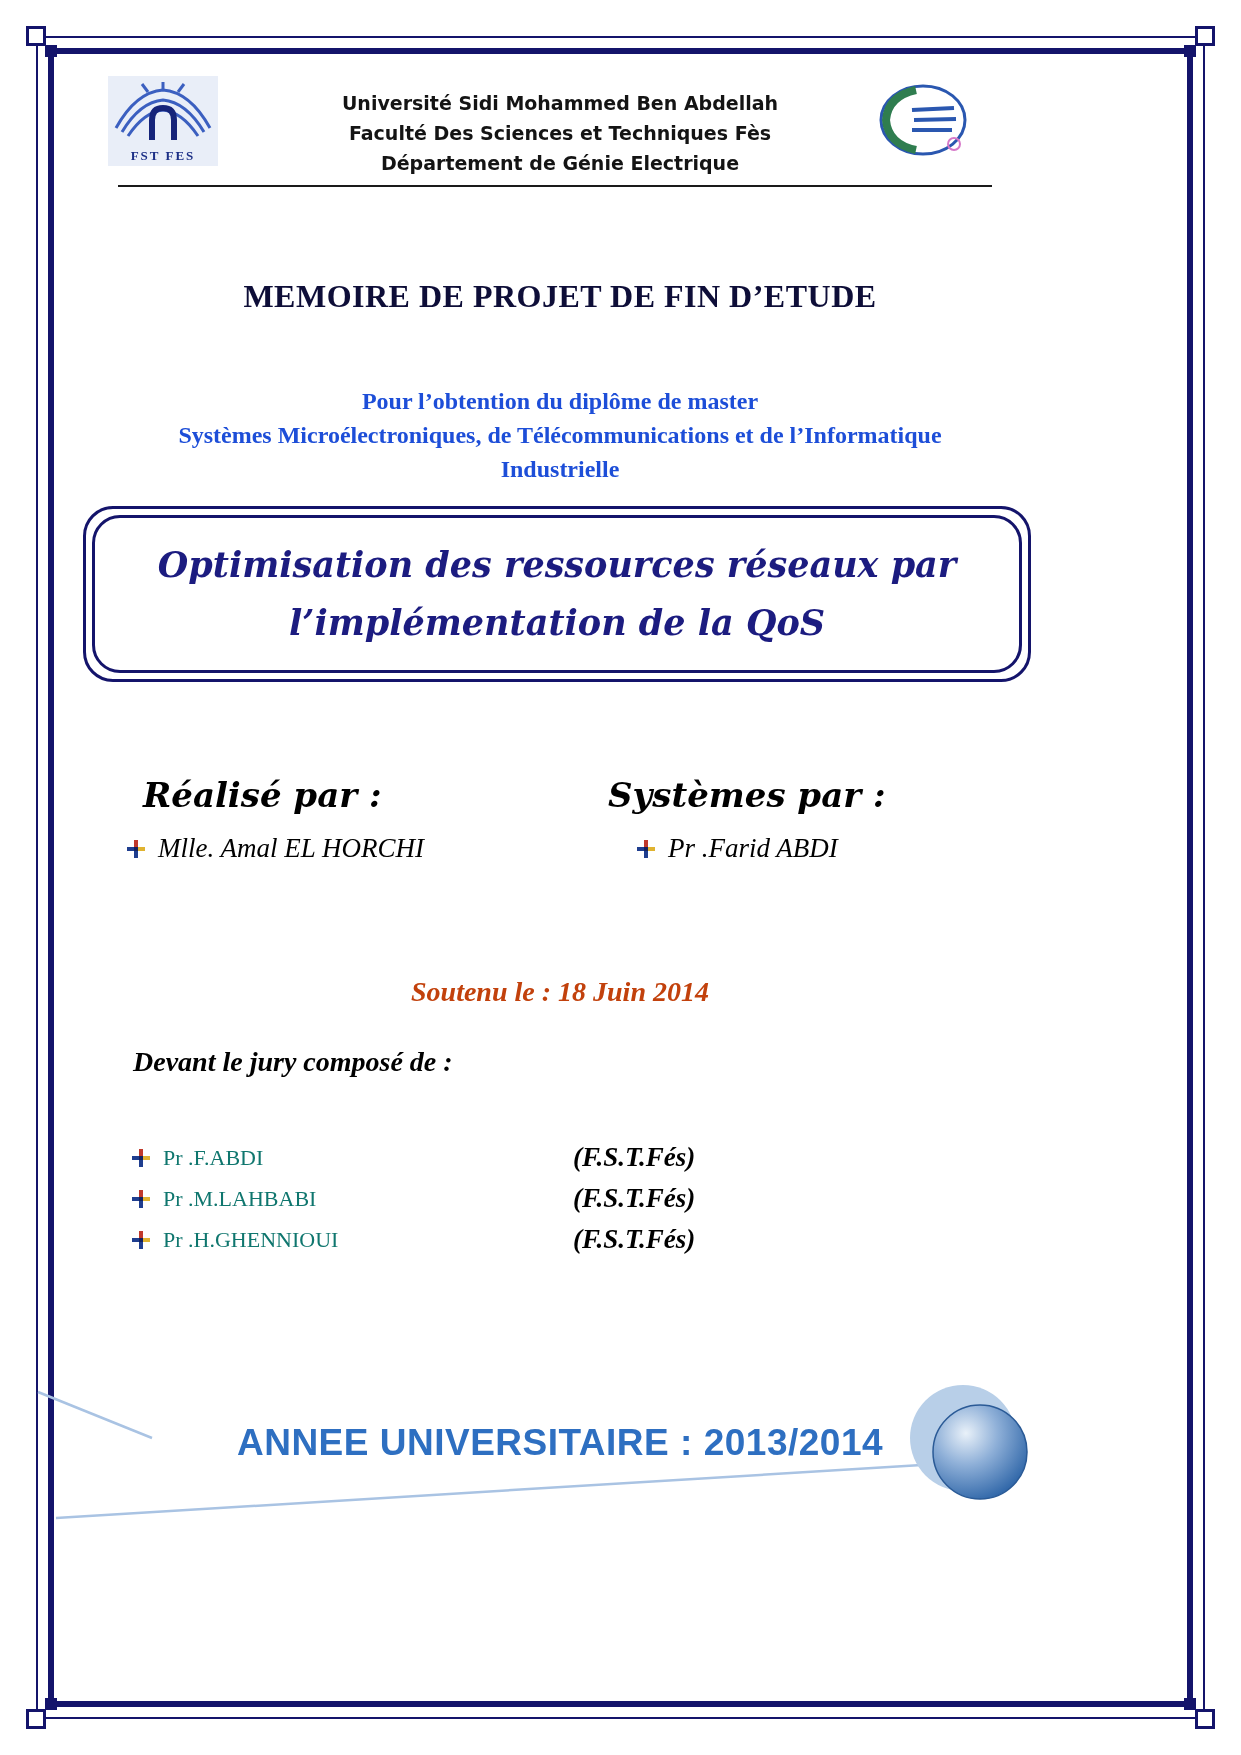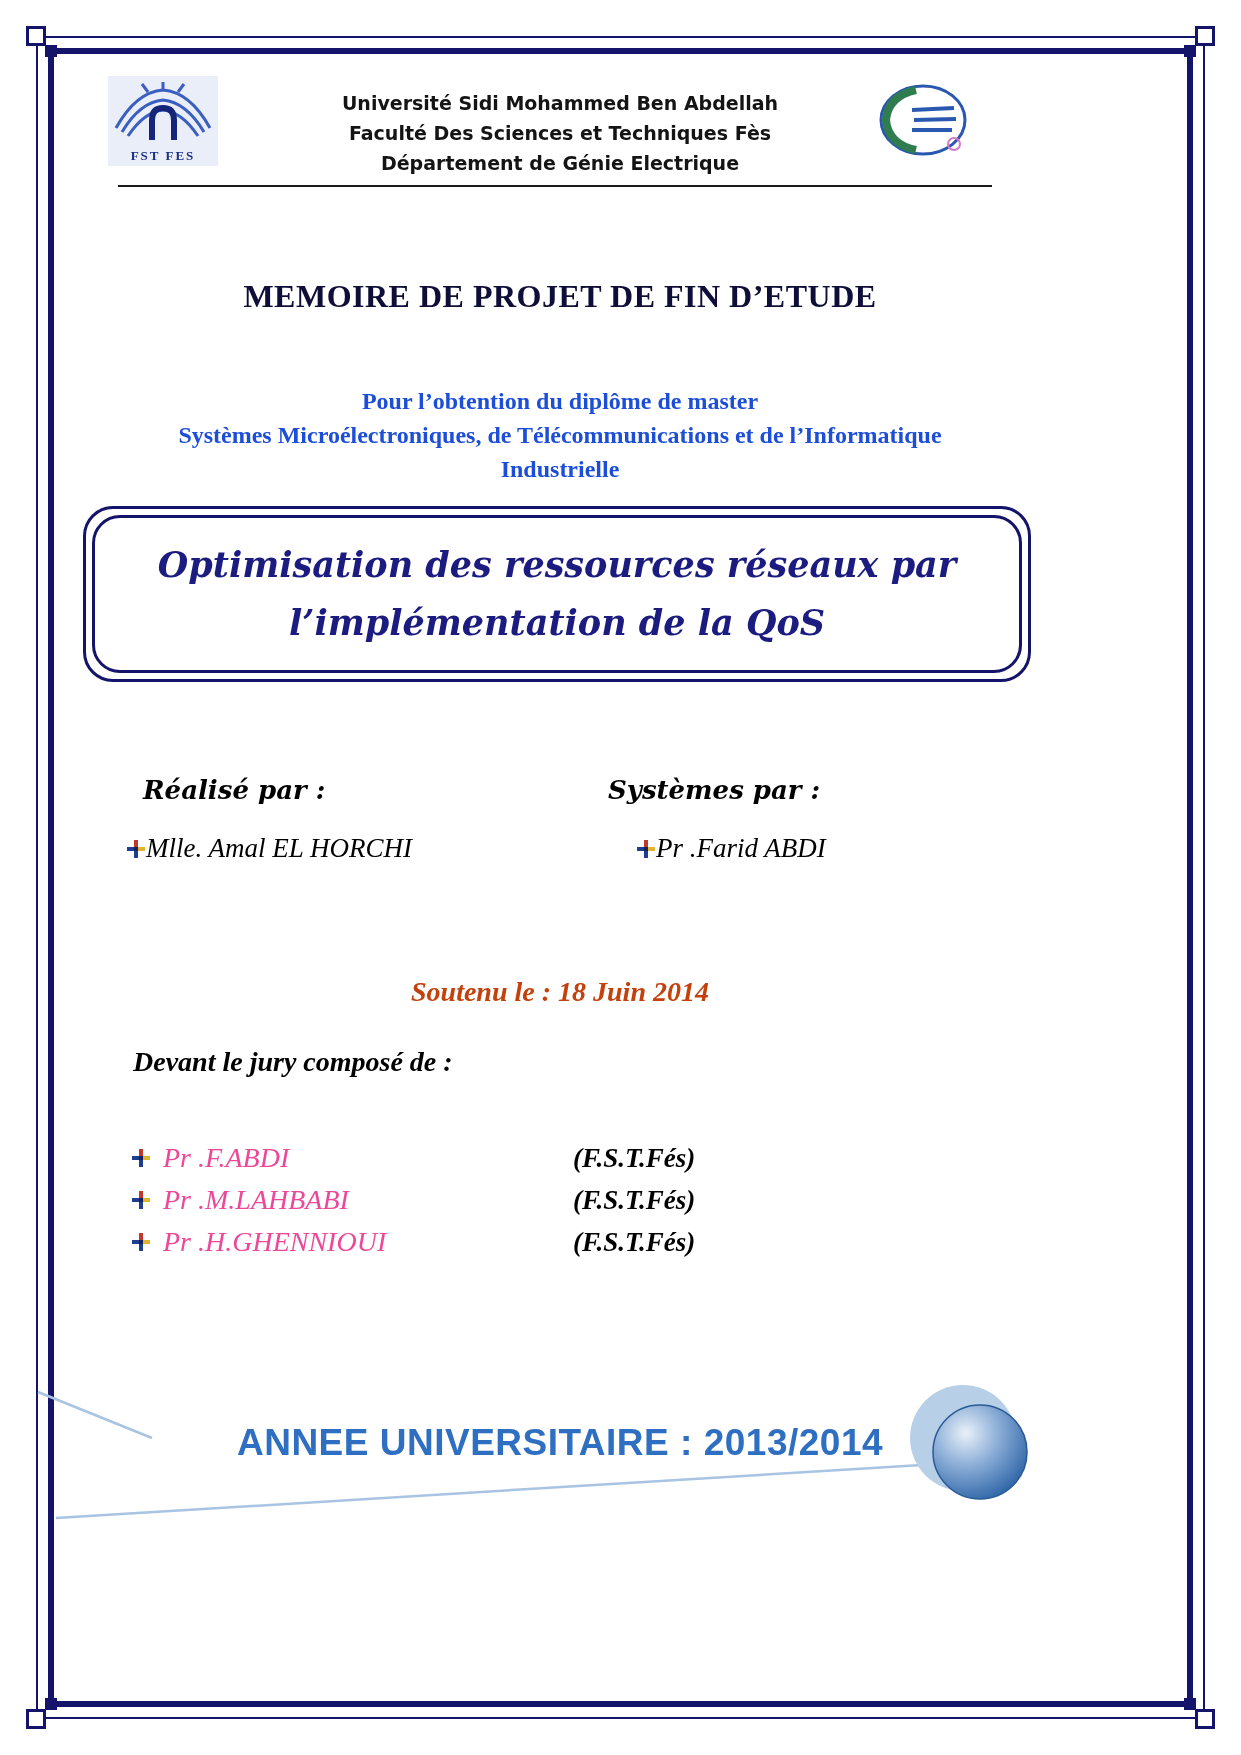--- a/index.html
+++ b/index.html
@@ -80,26 +80,26 @@
     font-size: 35px; line-height: 54px;
     color: #1c1c80;
     white-space: nowrap;
   }
 
   
   .script-label {
     position: absolute;
     font-family: "DejaVu Serif", serif;
     font-style: italic; font-weight: bold;
-    font-size: 26px; color: #000;
+    font-size: 34px; color: #000;
   }
   .realise-label { left: 143px; top: 775px; }
   .encadre-label { left: 608px; top: 775px; }
   .person-row {
-    position: absolute; display: flex; align-items: center; 
+    position: absolute; display: flex; align-items: center; gap: 12px;
   }
   .realise-row { left: 126px; top: 833px; }
   .encadre-row { left: 636px; top: 833px; }
   .person-name {
     font-family: "Liberation Serif", serif;
     font-style: italic; font-size: 27px; color: #000;
   }
 
   
   .soutenu {
@@ -107,21 +107,21 @@
     text-align: center;
     font-weight: bold; font-style: italic; font-size: 28px; color: #c2410c;
   }
   .jury-heading {
     position: absolute; left: 133px; top: 1046px;
     font-weight: bold; font-style: italic; font-size: 28px; color: #000;
   }
   .jury-list { position: absolute; left: 131px; top: 1142px; width: 740px; }
   .jury-row { display: flex; align-items: center; margin-bottom: 10px; }
   .jury-row .bullet { margin-right: 12px; }
-  .jury-name  { width: 410px; font-style: italic; font-size: 28px; color: #ec4899; }
+  .jury-name  { width: 410px; font-size: 22px; color: #0f766e; }
   .jury-aff   { font-weight: bold; font-style: italic; font-size: 27px; color: #000; }
 
   
   .year {
     position: absolute; left: 45px; top: 1422px; width: 1030px;
     text-align: center;
     font-family: Liberation Sans, sans-serif;
     font-weight: bold; font-size: 37px; letter-spacing: 0.5px;
     color: #2e6fc1;
   }

